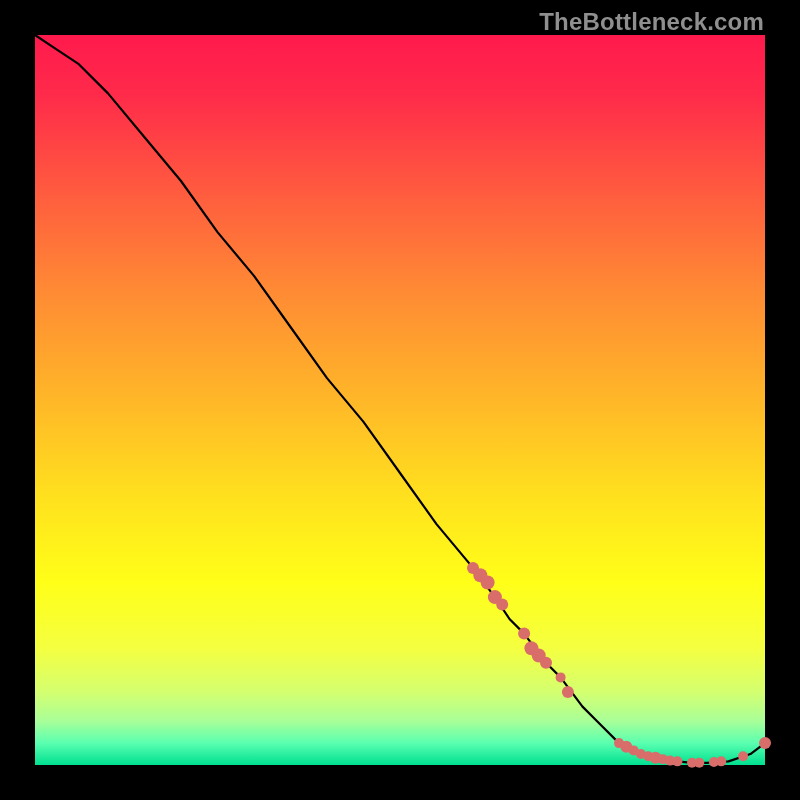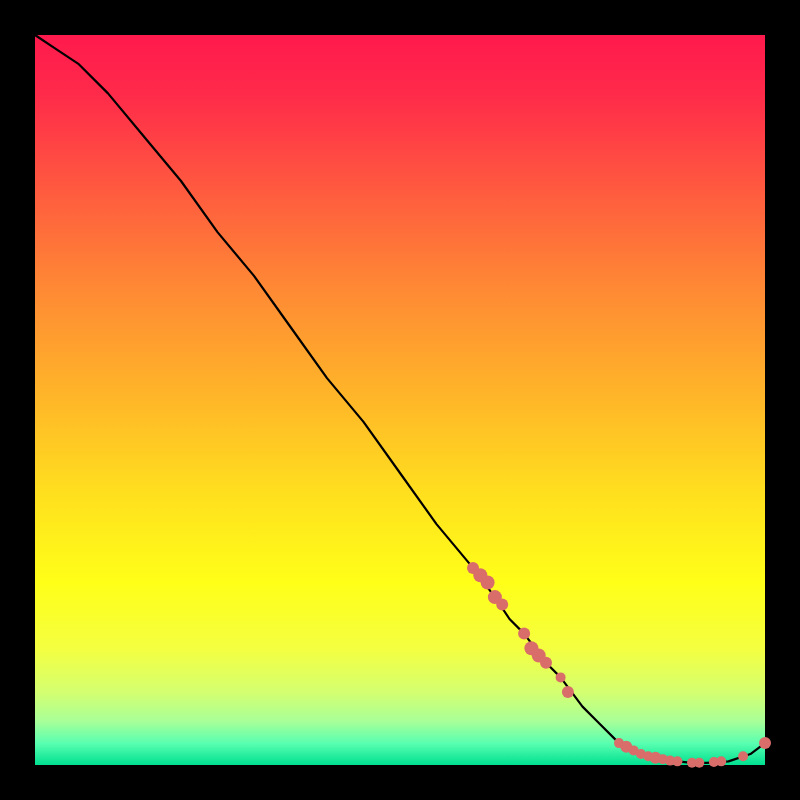--- a/index.html
+++ b/index.html
@@ -47,20 +47,21 @@
     top: 0;
     width: 730px;
     height: 730px;
     overflow: visible;
   }
 </style>
 </head>
 <body>
 
 <div class="frame">
+  <div class="watermark">TheBottleneck.com</div>
   <div class="plot-area">
     <svg class="grad" viewBox="0 0 730 730" preserveAspectRatio="none">
       <defs>
         <linearGradient id="bg-grad" x1="0" y1="0" x2="0" y2="1">
             <stop offset="0%" stop-color="#ff1a4d"></stop>
             <stop offset="8%" stop-color="#ff2a4a"></stop>
             <stop offset="20%" stop-color="#ff5640"></stop>
             <stop offset="35%" stop-color="#ff8a34"></stop>
             <stop offset="50%" stop-color="#ffb728"></stop>
             <stop offset="63%" stop-color="#ffe01e"></stop>

